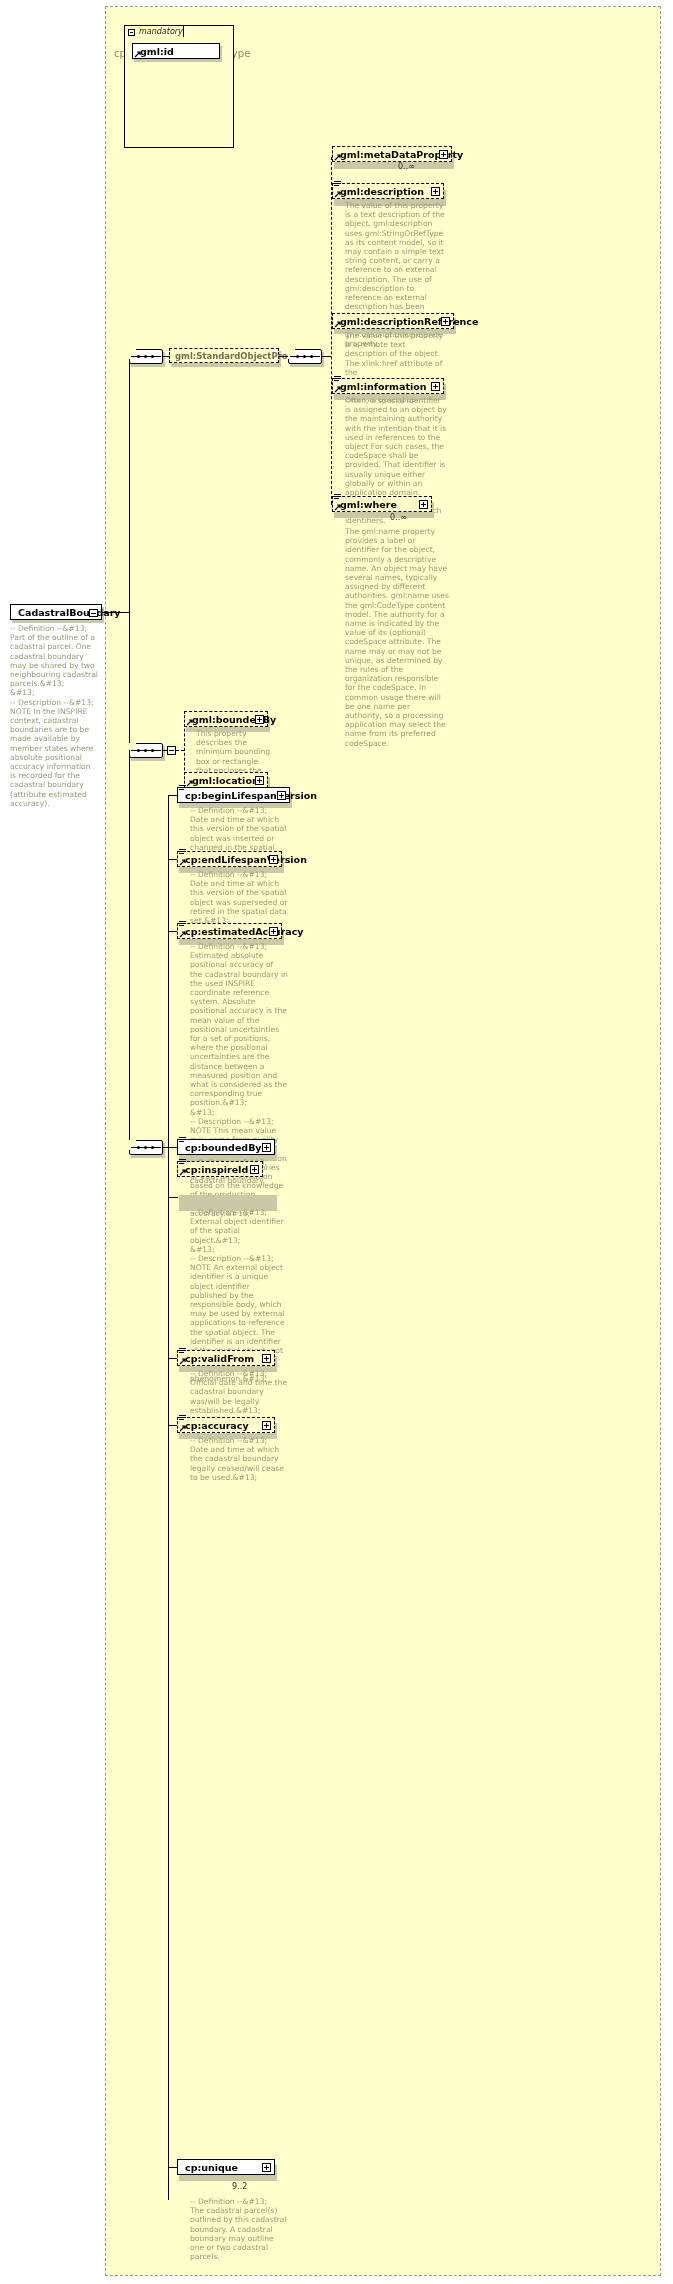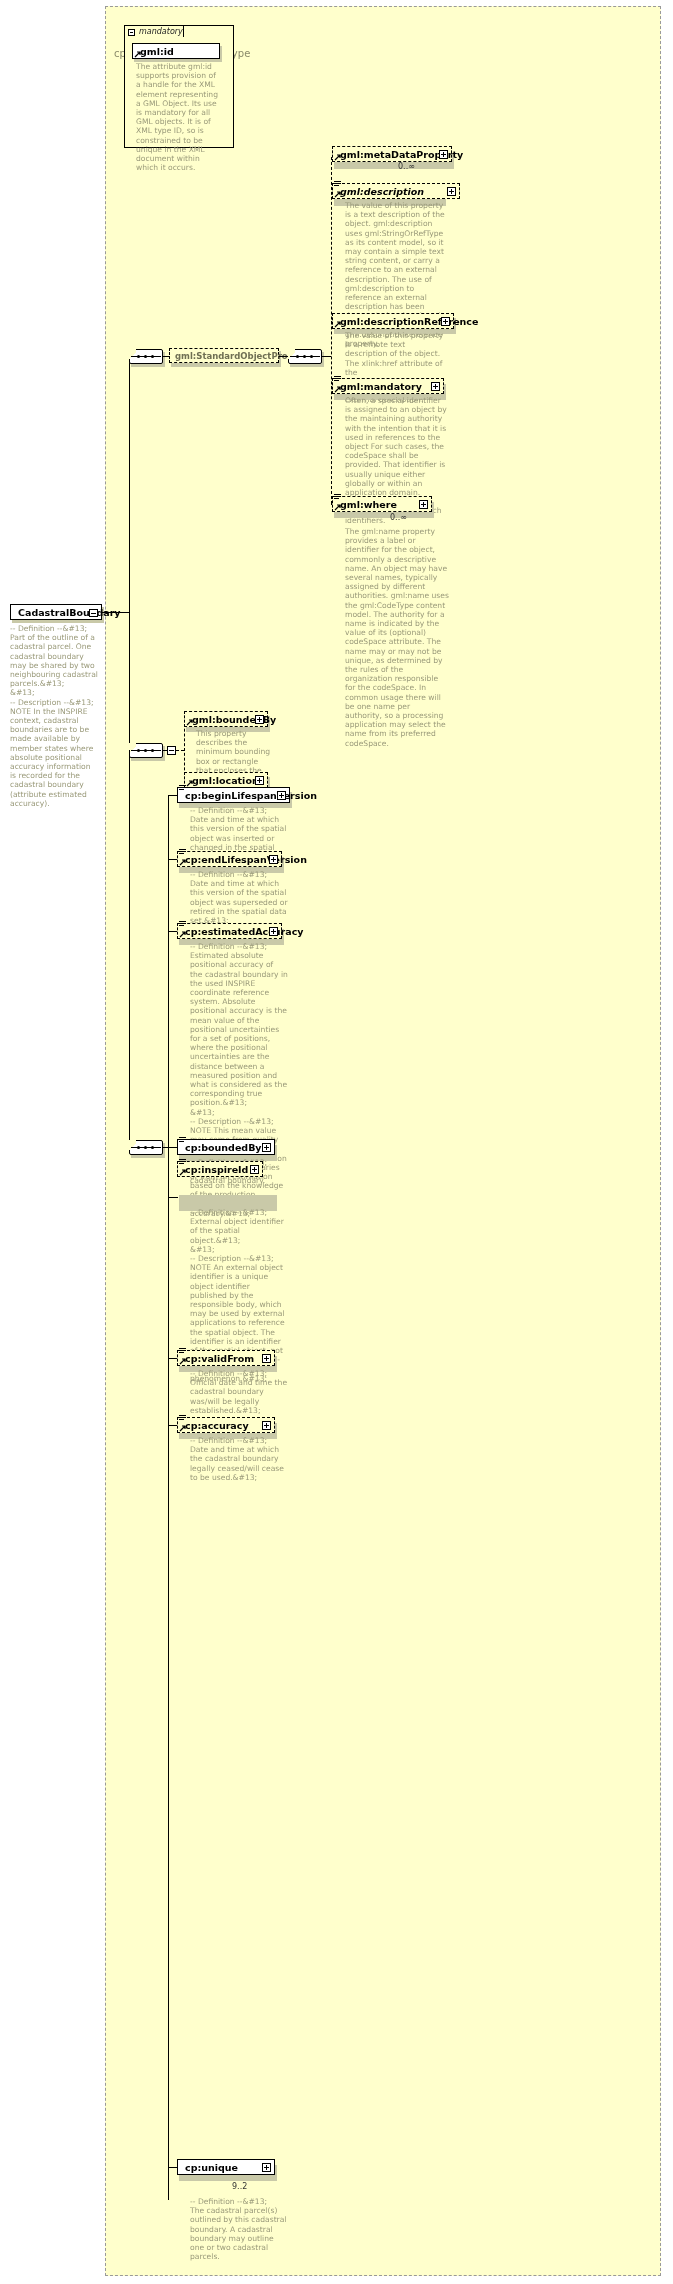--- a/index.html
+++ b/index.html
@@ -199,21 +199,20 @@
     <span>mandatory</span>
   </div>
 
   <div class="node-shadow" style="left:134px;top:46px;width:88px;"></div>
   <div class="node solid" style="left:132px;top:43px;width:88px;">
     <svg class="refarrow" viewBox="0 0 7 7">
       <path d="M1 6 L6 1 M6 1 L3 1 M6 1 L6 4" stroke="#000" stroke-width="1.2" fill="none"></path>
     </svg>
     <span>gml:id</span>
   </div>
-  <div class="anno" style="left:136px;top:62px;width:84px;">The attribute gml:id supports provision of a handle for the XML element representing a GML Object. Its use is mandatory for all GML objects. It is of XML type ID, so is constrained to be unique in the XML document within which it occurs.</div>
 
   <div class="node-shadow" style="left:12px;top:607px;width:92px;"></div>
   <div class="node solid" style="left:10px;top:604px;width:92px;">
     <span>CadastralBoundary</span>
     <span class="minus-node"></span>
   </div>
   <div class="anno" style="left:10px;top:624px;width:88px;">-- Definition --&amp;#13;
 Part of the outline of a cadastral parcel. One cadastral boundary may be shared by two neighbouring cadastral parcels.&amp;#13;
 &amp;#13;
 -- Description --&amp;#13;
@@ -261,21 +260,21 @@
     <svg class="refarrow" viewBox="0 0 7 7">
       <path d="M1 6 L6 1 M6 1 L3 1 M6 1 L6 4" stroke="#000" stroke-width="1.2" fill="none"></path>
     </svg>
     <span>gml:metaDataProperty</span>
     <span class="plus"></span>
   </div>
   <div class="card" style="left:398px;top:162px;">0..∞</div>
 
   <div class="dl h" style="left:331px;top:193px;width:15px;"></div>
   <div class="node-shadow" style="left:334px;top:190px;width:112px;"></div>
-  <div class="node dashed" style="left:332px;top:183px;width:128px;font-style:italic;">
+  <div class="node dashed" style="left:332px;top:183px;width:112px;">
     <span class="doclines">
         <i></i>
         <i></i>
         <i></i>
       </span>
     <svg class="refarrow" viewBox="0 0 7 7">
       <path d="M1 6 L6 1 M6 1 L3 1 M6 1 L6 4" stroke="#000" stroke-width="1.2" fill="none"></path>
     </svg>
     <span>gml:description</span>
     <span class="plus"></span>
@@ -297,21 +296,21 @@
   <div class="node-shadow" style="left:334px;top:384px;width:112px;"></div>
   <div class="node dashed" style="left:332px;top:378px;width:112px;">
     <span class="doclines">
         <i></i>
         <i></i>
         <i></i>
       </span>
     <svg class="refarrow" viewBox="0 0 7 7">
       <path d="M1 6 L6 1 M6 1 L3 1 M6 1 L6 4" stroke="#000" stroke-width="1.2" fill="none"></path>
     </svg>
-    <span>gml:mandatory</span>
+    <span>gml:information</span>
     <span class="plus"></span>
   </div>
   <div class="anno" style="left:345px;top:396px;width:104px;">Often, a special identifier is assigned to an object by the maintaining authority with the intention that it is used in references to the object For such cases, the codeSpace shall be provided. That identifier is usually unique either globally or within an application domain. gml:identifier is a pre-defined property for such identifiers.</div>
 
   <div class="dl h" style="left:331px;top:504px;width:15px;"></div>
   <div class="node-shadow" style="left:334px;top:502px;width:100px;"></div>
   <div class="node dashed" style="left:332px;top:496px;width:100px;">
     <span class="doclines">
         <i></i>
         <i></i>

